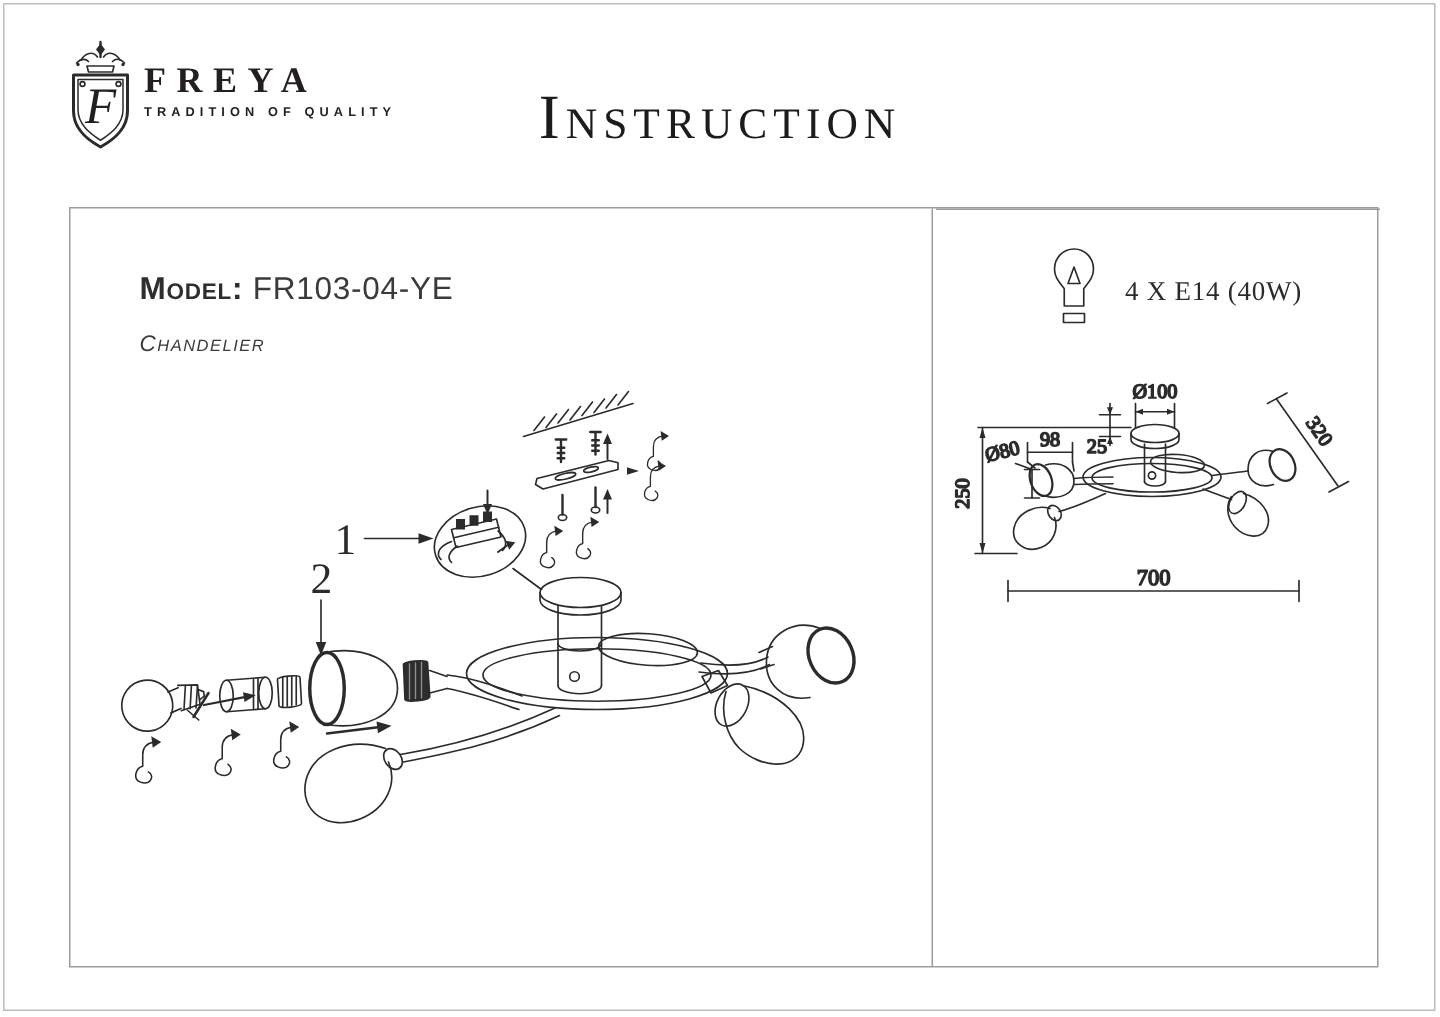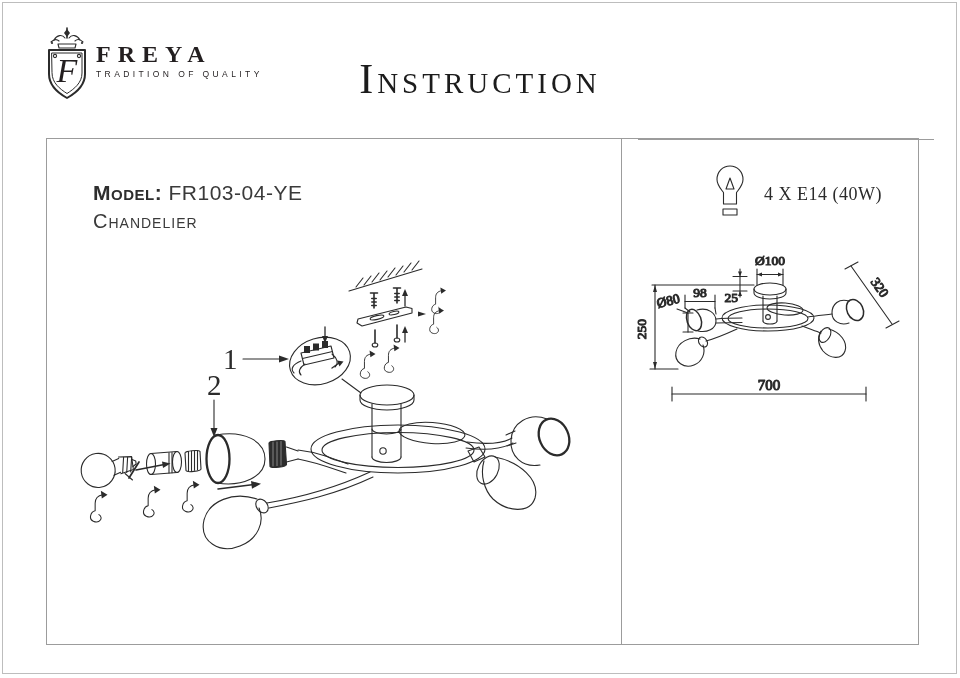--- a/index.html
+++ b/index.html
@@ -7,42 +7,42 @@
     width:960px;height:678px;position:relative;background:#ffffff;
     font-family:"Liberation Sans",sans-serif;color:#2b2b2b;overflow:hidden;
   }
   .page-border{position:absolute;left:2px;top:2px;right:3px;bottom:4px;border:1px solid #bdbdbd;pointer-events:none;}
 
   
   .logo{position:absolute;left:44px;top:24px;width:260px;height:78px;}
   .logo-emblem{position:absolute;left:0;top:2px;}
   .logo-text{position:absolute;left:52px;top:18px;}
   .brand{font-family:"Liberation Serif",serif;font-size:24px;font-weight:700;letter-spacing:7px;color:#231f20;line-height:1;}
-  .tagline{font-family:"Liberation Sans",sans-serif;font-size:8.5px;letter-spacing:3.4px;color:#231f20;margin-top:3px;font-weight:400;}
+  .tagline{font-family:"Liberation Sans",sans-serif;font-size:8.5px;letter-spacing:3.4px;color:#231f20;margin-top:3px;font-weight:700;}
   .title-wrap{position:absolute;left:0;top:58px;width:960px;text-align:center;}
   .title{font-family:"Liberation Serif",serif;font-variant:small-caps;font-size:42px;letter-spacing:4px;color:#1c1c1c;font-weight:400;line-height:1;}
 
   
   .main-box{position:absolute;left:46px;top:138px;width:871px;height:505px;border:1px solid #9c9c9c;}
   .right-col{position:absolute;left:574px;top:0;width:296px;height:505px;border-left:1px solid #9c9c9c;}
   .right-bottom{position:absolute;left:0;top:381px;width:296px;height:124px;border-top:1px solid #9c9c9c;}
 
   .model-block{position:absolute;left:46px;top:42px;font-family:"Liberation Sans",sans-serif;color:#3a3a3a;}
   .model-line{font-size:21px;font-variant:small-caps;letter-spacing:0.5px;}
   .model-label{font-weight:700;color:#2e2e2e;}
-  .model-type{font-size:20px;font-variant:small-caps;letter-spacing:1px;margin-top:5px;}
+  .model-type{font-size:15px;font-variant:small-caps;letter-spacing:1px;margin-top:16px;font-style:italic;}
 
   svg{display:block;}
   .ink{stroke:#2b2b2b;fill:none;stroke-width:1.1;stroke-linecap:round;stroke-linejoin:round;}
   .ink-bold{stroke:#2b2b2b;fill:none;stroke-width:2.3;stroke-linecap:round;}
   .fill-ink{fill:#2b2b2b;stroke:none;}
   .dim-text{font-family:"Liberation Serif",serif;font-size:13.5px;fill:#2b2b2b;}
   .callout-text{font-family:"Liberation Serif",serif;font-size:29px;fill:#2b2b2b;}
 
-  .spec-row{position:absolute;left:16px;top:0;width:100%;height:100%;}
+  .spec-row{position:absolute;left:2px;top:0;width:100%;height:100%;}
   .bulb-svg{position:absolute;left:76px;top:24px;}
   .spec-text{position:absolute;left:126px;top:44px;font-family:"Liberation Serif",serif;font-size:18px;color:#2b2b2b;letter-spacing:0.5px;}
   .site-text{position:absolute;left:0;top:93px;width:100%;text-align:center;font-family:"Liberation Serif",serif;font-variant:small-caps;font-size:12px;letter-spacing:1.2px;color:#3a3a3a;}
 </style>
 </head>
 <body>
 
 <div class="page-border"></div>
 
 <div class="logo">

